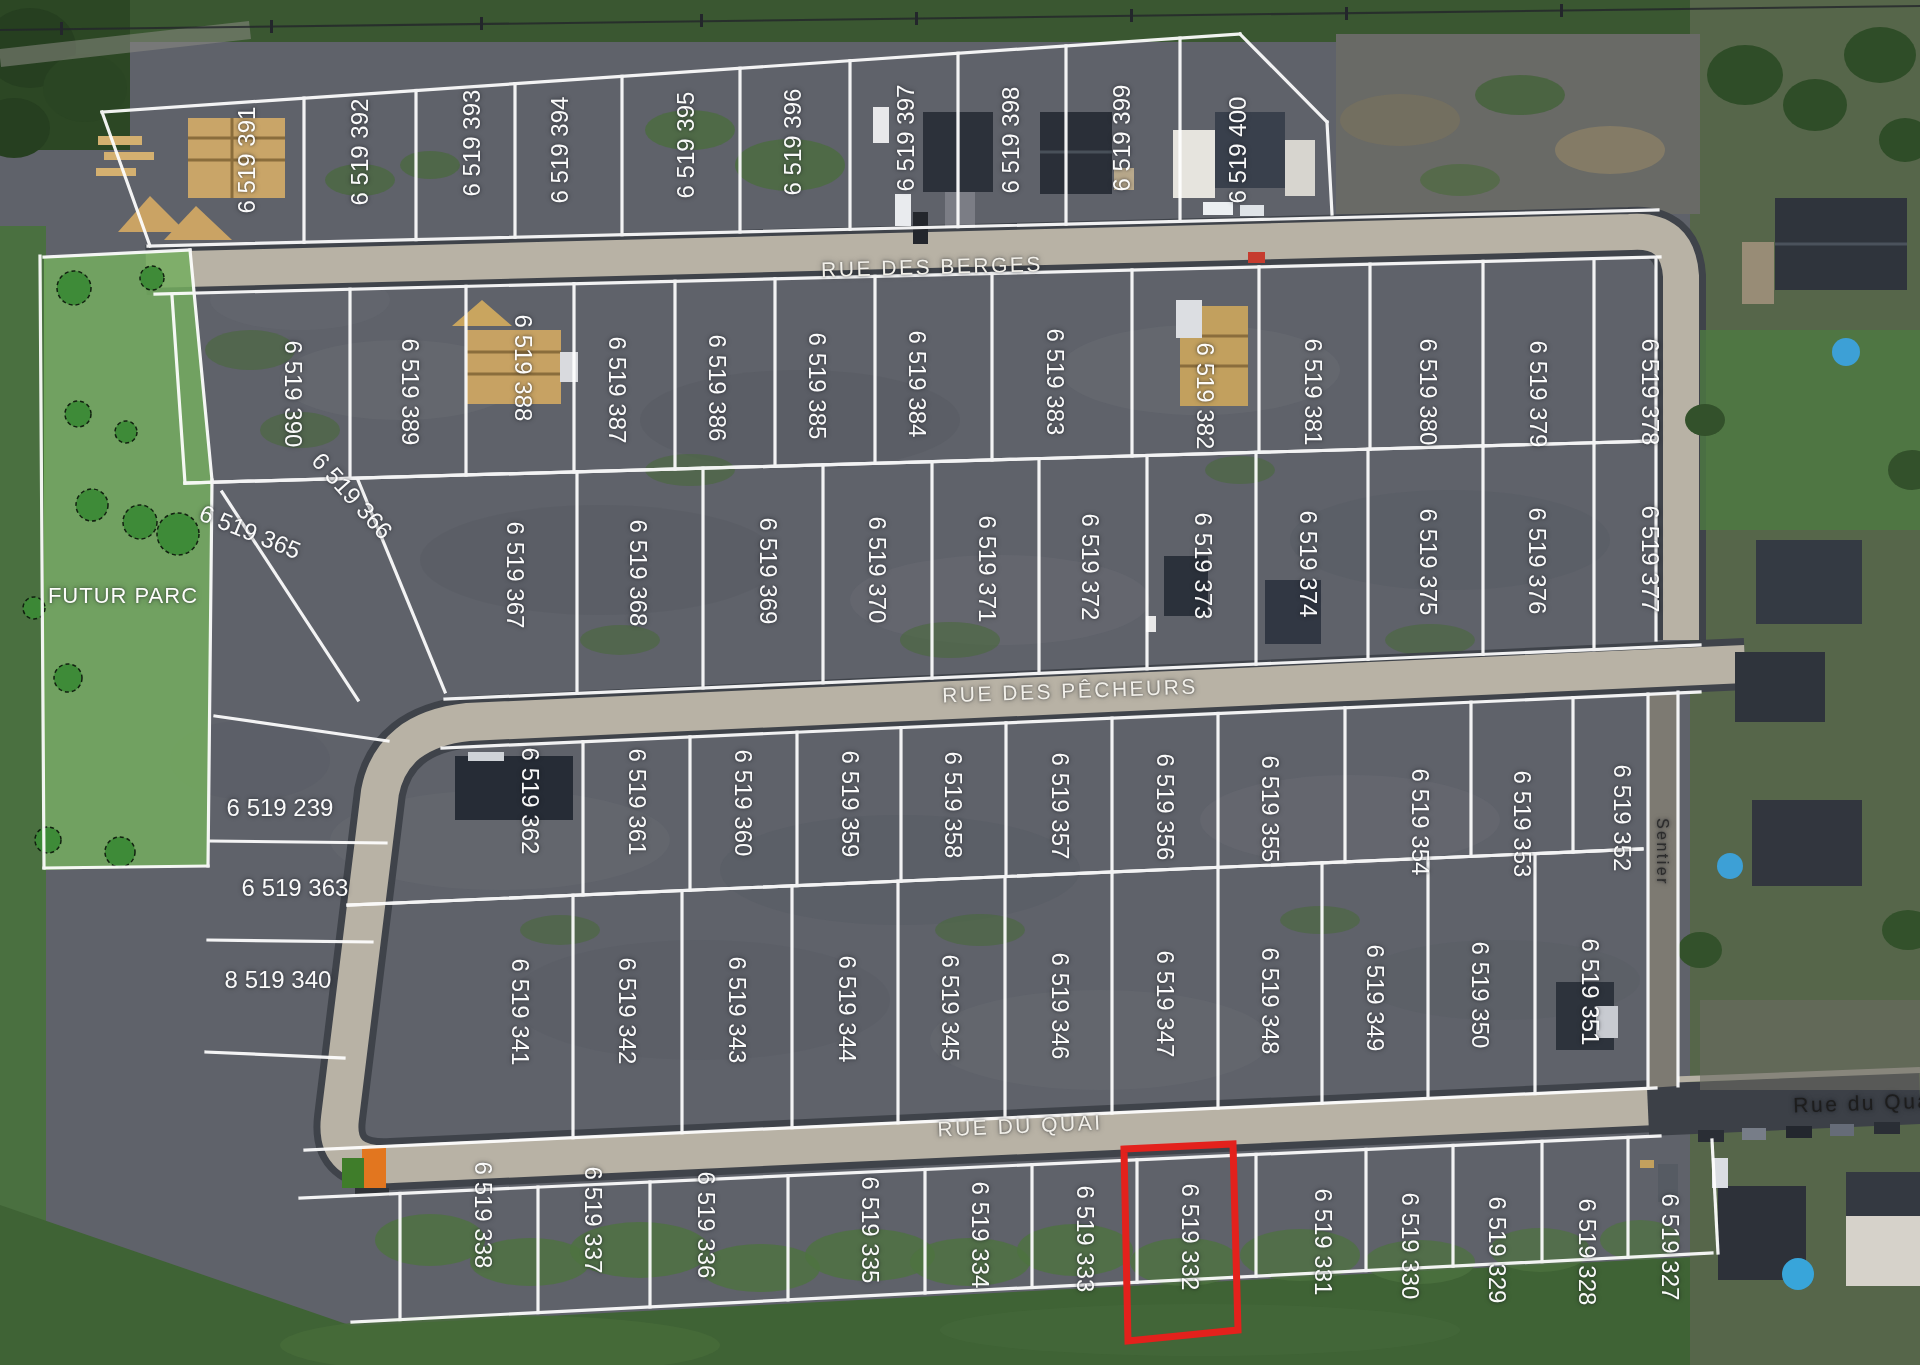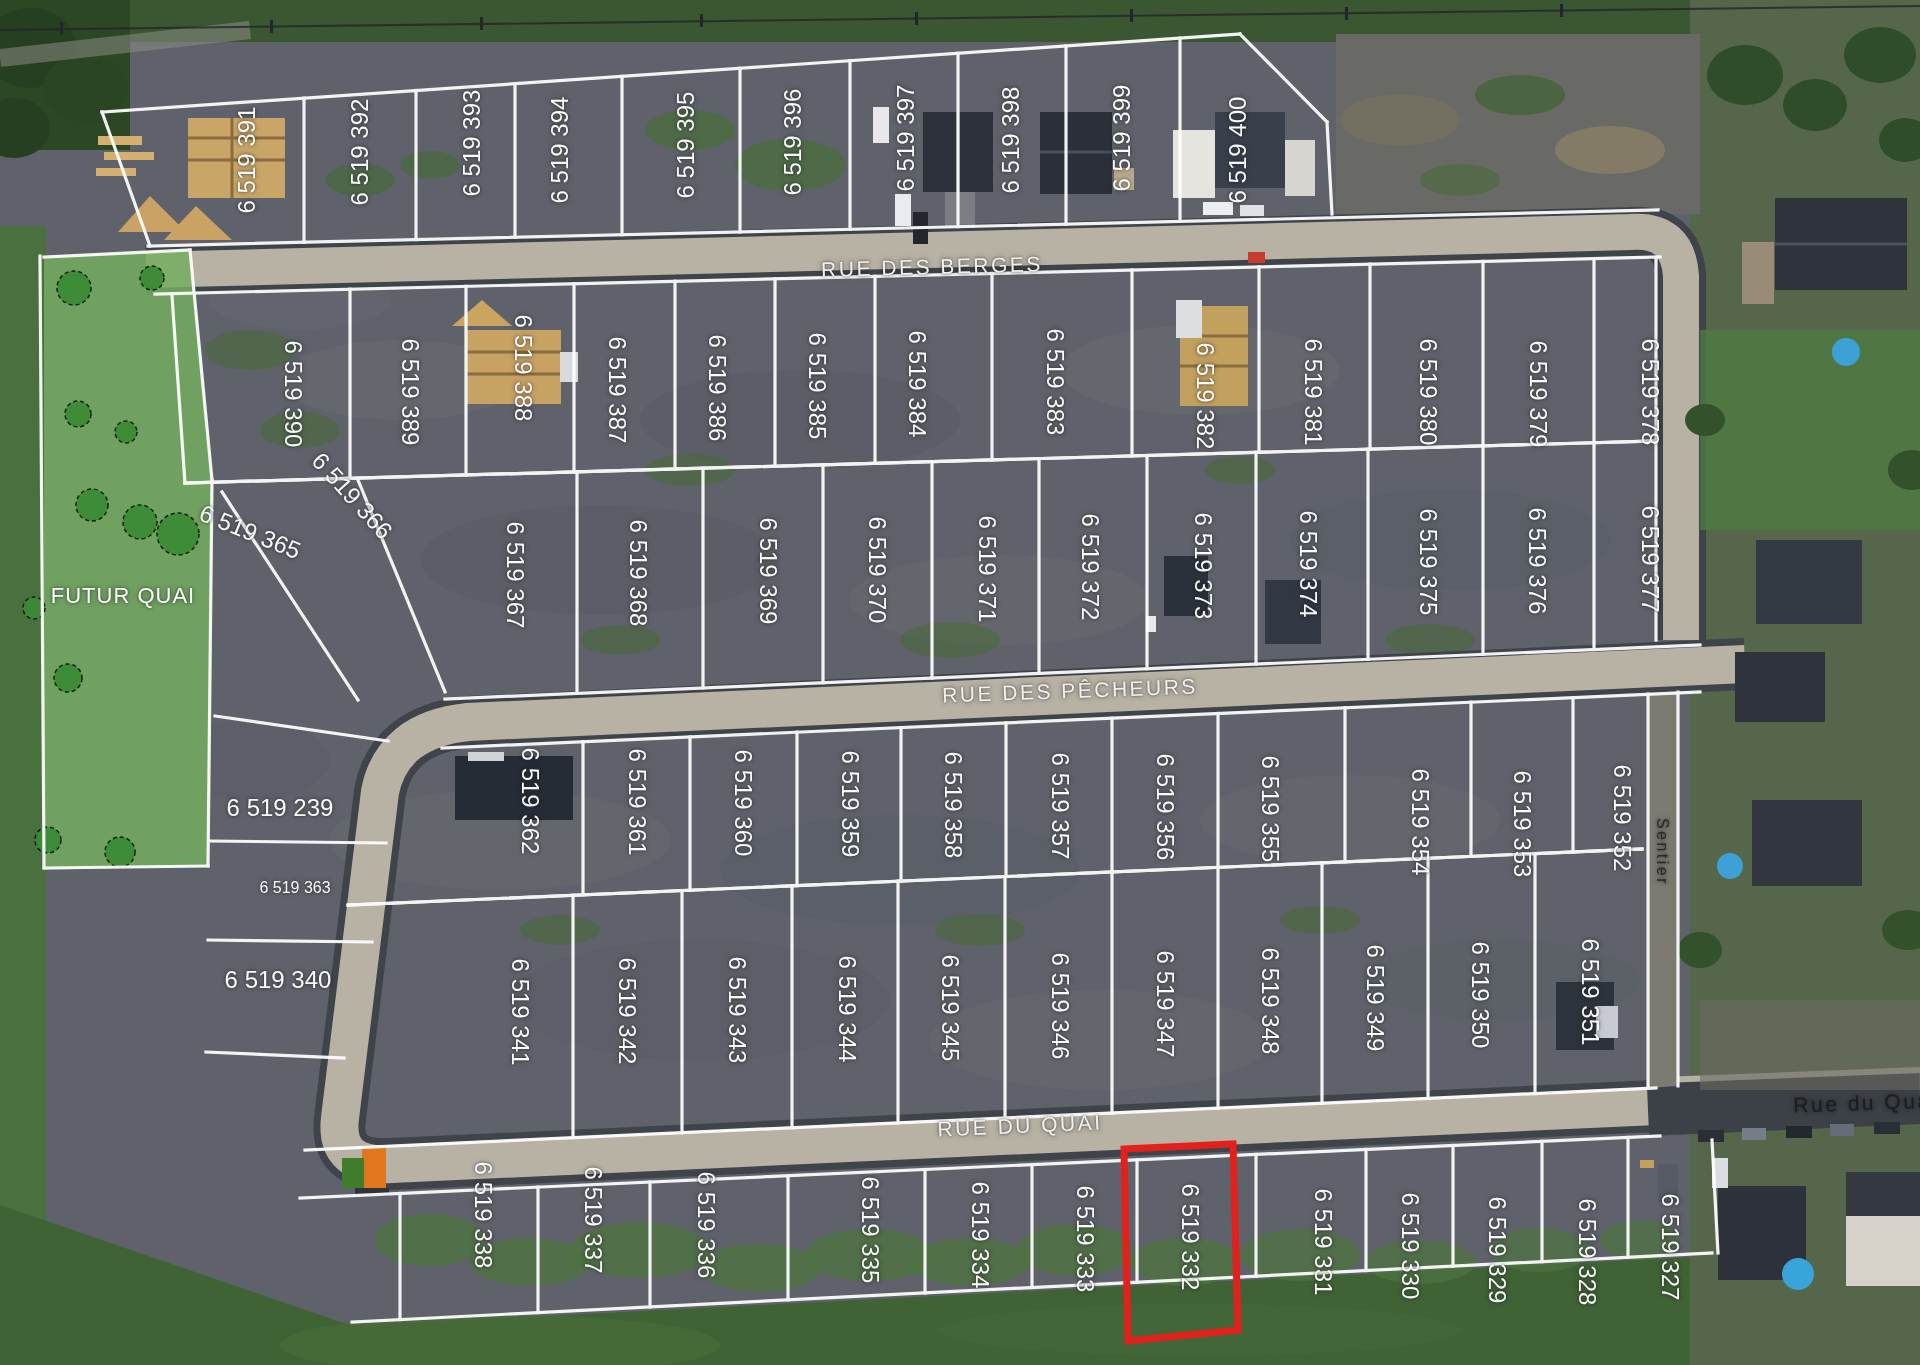--- a/index.html
+++ b/index.html
@@ -353,22 +353,22 @@
       <div class="map-label lot-label" style="left: 768px; top: 571px; font-size: 24px; color: rgb(255, 255, 255); transform: translate(-50%, -50%) rotate(90deg);">6 519 369</div>
       <div class="map-label lot-label" style="left: 877px; top: 570px; font-size: 24px; color: rgb(255, 255, 255); transform: translate(-50%, -50%) rotate(90deg);">6 519 370</div>
       <div class="map-label lot-label" style="left: 987px; top: 569px; font-size: 24px; color: rgb(255, 255, 255); transform: translate(-50%, -50%) rotate(90deg);">6 519 371</div>
       <div class="map-label lot-label" style="left: 1090px; top: 567px; font-size: 24px; color: rgb(255, 255, 255); transform: translate(-50%, -50%) rotate(90deg);">6 519 372</div>
       <div class="map-label lot-label" style="left: 1203px; top: 566px; font-size: 24px; color: rgb(255, 255, 255); transform: translate(-50%, -50%) rotate(90deg);">6 519 373</div>
       <div class="map-label lot-label" style="left: 1308px; top: 564px; font-size: 24px; color: rgb(255, 255, 255); transform: translate(-50%, -50%) rotate(90deg);">6 519 374</div>
       <div class="map-label lot-label" style="left: 1428px; top: 562px; font-size: 24px; color: rgb(255, 255, 255); transform: translate(-50%, -50%) rotate(90deg);">6 519 375</div>
       <div class="map-label lot-label" style="left: 1537px; top: 561px; font-size: 24px; color: rgb(255, 255, 255); transform: translate(-50%, -50%) rotate(90deg);">6 519 376</div>
       <div class="map-label lot-label" style="left: 1650px; top: 559px; font-size: 24px; color: rgb(255, 255, 255); transform: translate(-50%, -50%) rotate(90deg);">6 519 377</div>
       <div class="map-label lot-label" style="left: 280px; top: 808px; font-size: 24px; color: rgb(255, 255, 255); transform: translate(-50%, -50%) rotate(0deg);">6 519 239</div>
-      <div class="map-label lot-label" style="left: 295px; top: 888px; font-size: 16px; color: rgb(255, 255, 255); transform: translate(-50%, -50%) rotate(0deg);">6 519 363</div>
-      <div class="map-label lot-label" style="left: 278px; top: 980px; font-size: 24px; color: rgb(255, 255, 255); transform: translate(-50%, -50%) rotate(0deg);">6 519 340</div>
+      <div class="map-label lot-label" style="left: 295px; top: 888px; font-size: 24px; color: rgb(255, 255, 255); transform: translate(-50%, -50%) rotate(0deg);">6 519 363</div>
+      <div class="map-label lot-label" style="left: 278px; top: 980px; font-size: 24px; color: rgb(255, 255, 255); transform: translate(-50%, -50%) rotate(0deg);">8 519 340</div>
       <div class="map-label lot-label" style="left: 530px; top: 801px; font-size: 24px; color: rgb(255, 255, 255); transform: translate(-50%, -50%) rotate(90deg);">6 519 362</div>
       <div class="map-label lot-label" style="left: 637px; top: 802px; font-size: 24px; color: rgb(255, 255, 255); transform: translate(-50%, -50%) rotate(90deg);">6 519 361</div>
       <div class="map-label lot-label" style="left: 743px; top: 803px; font-size: 24px; color: rgb(255, 255, 255); transform: translate(-50%, -50%) rotate(90deg);">6 519 360</div>
       <div class="map-label lot-label" style="left: 850px; top: 804px; font-size: 24px; color: rgb(255, 255, 255); transform: translate(-50%, -50%) rotate(90deg);">6 519 359</div>
       <div class="map-label lot-label" style="left: 953px; top: 805px; font-size: 24px; color: rgb(255, 255, 255); transform: translate(-50%, -50%) rotate(90deg);">6 519 358</div>
       <div class="map-label lot-label" style="left: 1060px; top: 806px; font-size: 24px; color: rgb(255, 255, 255); transform: translate(-50%, -50%) rotate(90deg);">6 519 357</div>
       <div class="map-label lot-label" style="left: 1165px; top: 807px; font-size: 24px; color: rgb(255, 255, 255); transform: translate(-50%, -50%) rotate(90deg);">6 519 356</div>
       <div class="map-label lot-label" style="left: 1270px; top: 809px; font-size: 24px; color: rgb(255, 255, 255); transform: translate(-50%, -50%) rotate(90deg);">6 519 355</div>
       <div class="map-label lot-label" style="left: 1420px; top: 822px; font-size: 24px; color: rgb(255, 255, 255); transform: translate(-50%, -50%) rotate(90deg);">6 519 354</div>
       <div class="map-label lot-label" style="left: 1522px; top: 824px; font-size: 24px; color: rgb(255, 255, 255); transform: translate(-50%, -50%) rotate(90deg);">6 519 353</div>
@@ -394,15 +394,15 @@
       <div class="map-label lot-label" style="left: 1323px; top: 1242px; font-size: 24px; color: rgb(255, 255, 255); transform: translate(-50%, -50%) rotate(90deg);">6 519 331</div>
       <div class="map-label lot-label" style="left: 1410px; top: 1246px; font-size: 24px; color: rgb(255, 255, 255); transform: translate(-50%, -50%) rotate(90deg);">6 519 330</div>
       <div class="map-label lot-label" style="left: 1497px; top: 1250px; font-size: 24px; color: rgb(255, 255, 255); transform: translate(-50%, -50%) rotate(90deg);">6 519 329</div>
       <div class="map-label lot-label" style="left: 1587px; top: 1252px; font-size: 24px; color: rgb(255, 255, 255); transform: translate(-50%, -50%) rotate(90deg);">6 519 328</div>
       <div class="map-label lot-label" style="left: 1670px; top: 1247px; font-size: 24px; color: rgb(255, 255, 255); transform: translate(-50%, -50%) rotate(90deg);">6 519 327</div>
       <div class="map-label street-label" style="left: 932px; top: 267px; font-size: 21px; color: rgb(242, 240, 234); letter-spacing: 2.5px; transform: translate(-50%, -50%) rotate(-1.5deg);">RUE DES BERGES</div>
       <div class="map-label street-label" style="left: 1070px; top: 691px; font-size: 21px; color: rgb(242, 240, 234); letter-spacing: 2.5px; transform: translate(-50%, -50%) rotate(-2deg);">RUE DES PÊCHEURS</div>
       <div class="map-label street-label" style="left: 1020px; top: 1126px; font-size: 21px; color: rgb(242, 240, 234); letter-spacing: 2.5px; transform: translate(-50%, -50%) rotate(-2.5deg);">RUE DU QUAI</div>
       <div class="map-label street-label" style="left: 1866px; top: 1103px; font-size: 21px; color: rgb(29, 29, 29); transform: translate(-50%, -50%) rotate(-2deg);">Rue du Quai</div>
       <div class="map-label street-label" style="left: 1662px; top: 852px; font-size: 16px; color: rgb(44, 44, 44); transform: translate(-50%, -50%) rotate(90deg);">Sentier</div>
-      <div class="map-label park-label" style="left: 123px; top: 596px; font-size: 22px; color: rgb(253, 253, 251); letter-spacing: 1px; transform: translate(-50%, -50%) rotate(0deg);">FUTUR QUAI</div>
+      <div class="map-label park-label" style="left: 123px; top: 596px; font-size: 22px; color: rgb(253, 253, 251); letter-spacing: 1px; transform: translate(-50%, -50%) rotate(0deg);">FUTUR PARC</div>
     </div>
 </div>
 
 </body></html>

